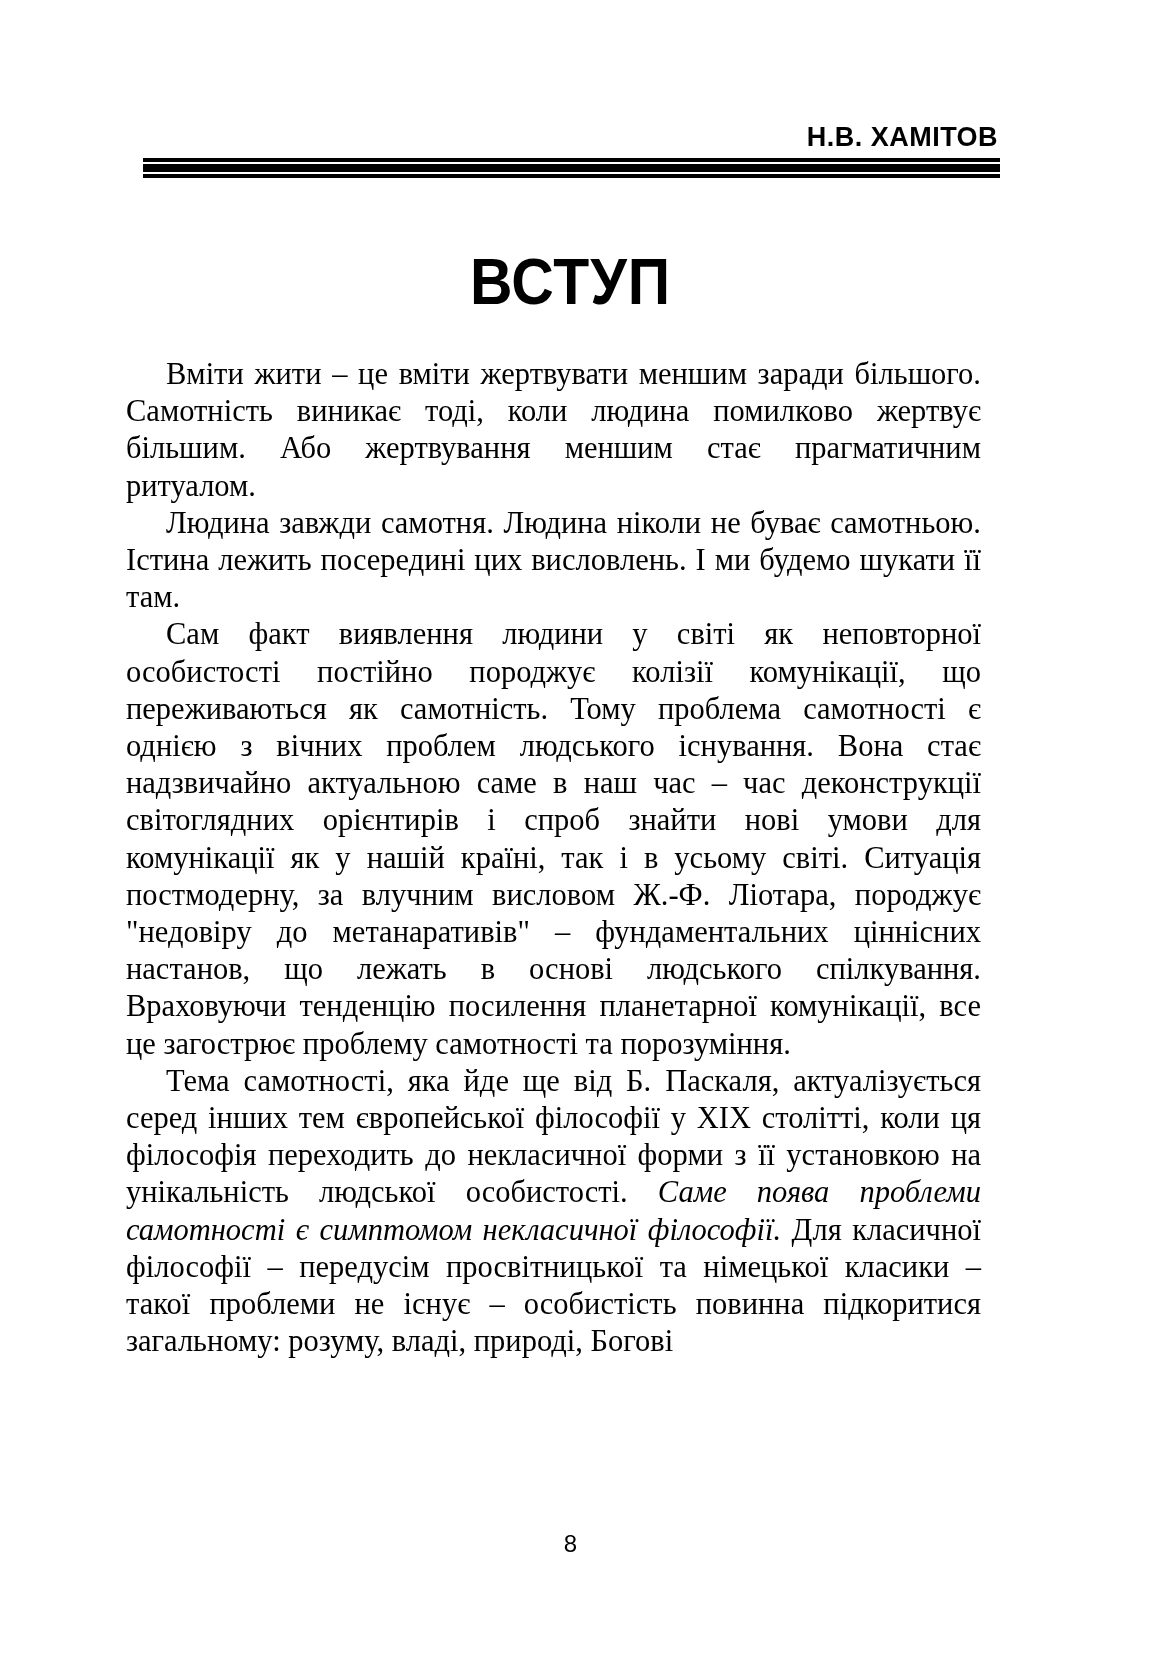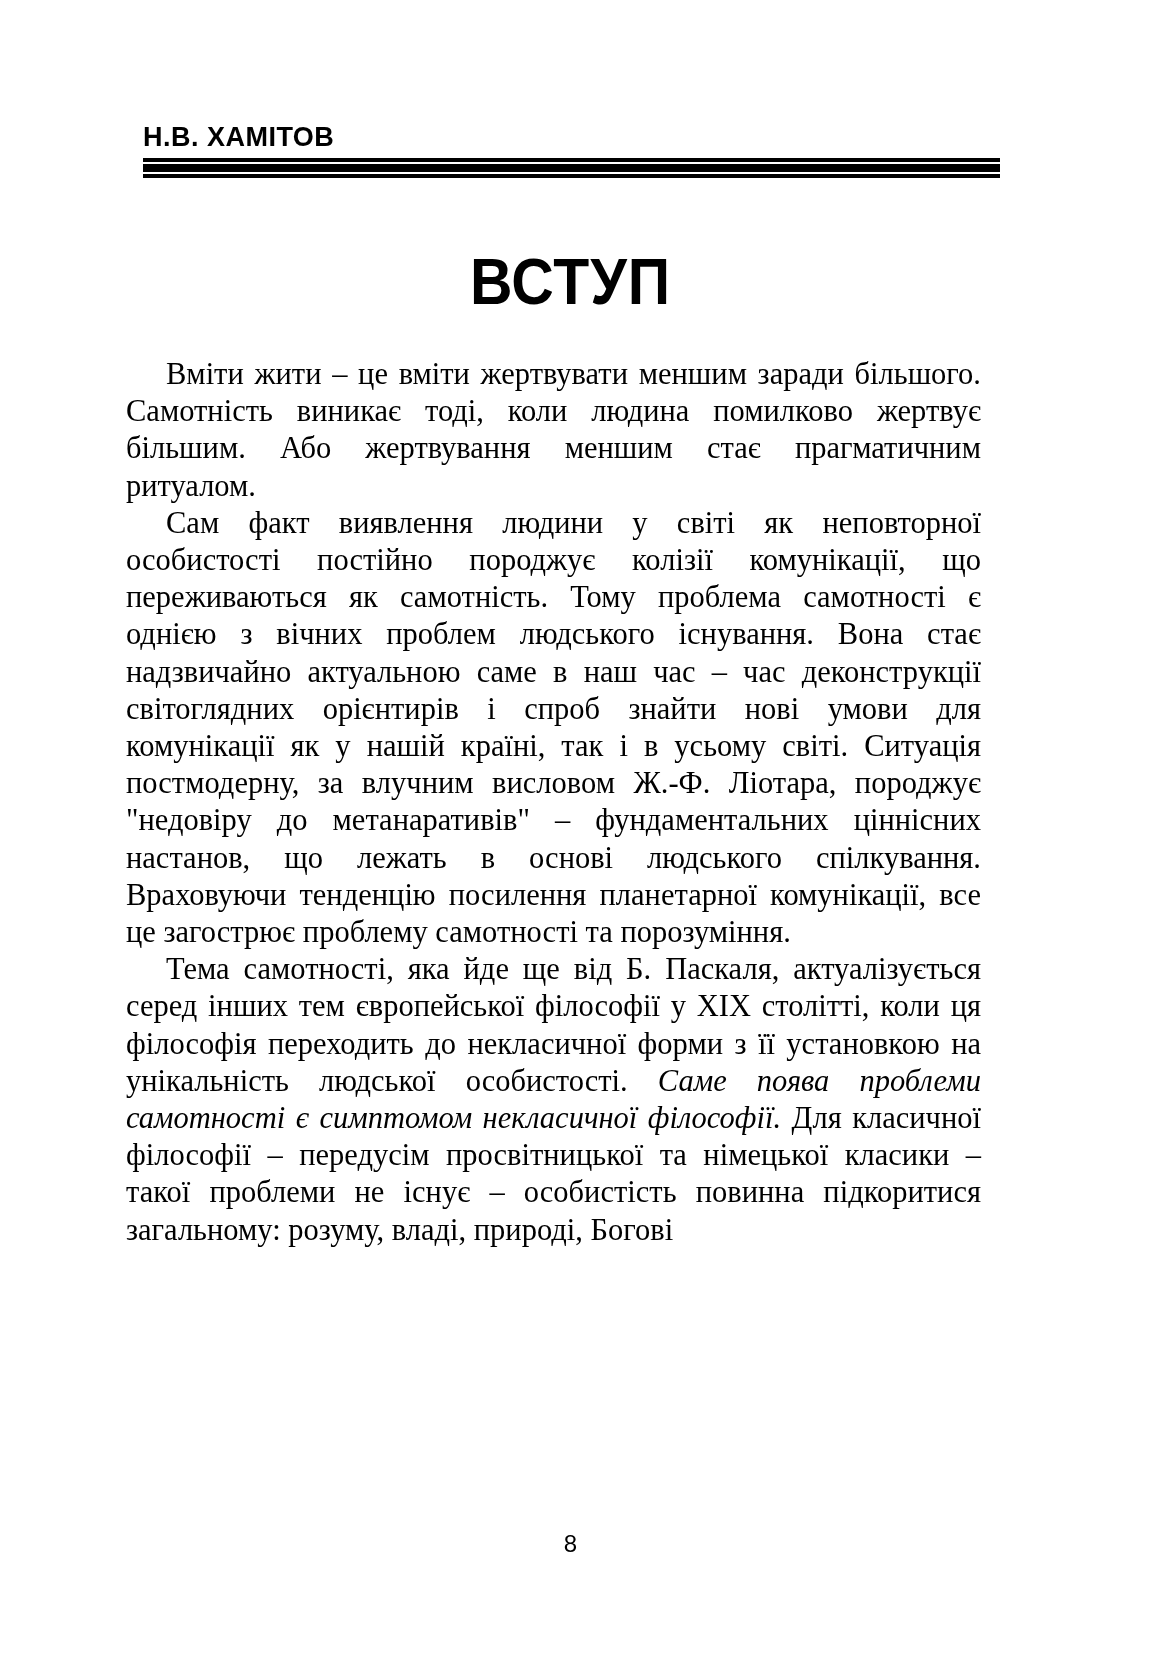--- a/index.html
+++ b/index.html
@@ -19,21 +19,21 @@
       left: 0; top: 0;
       width: 1158px;
       height: 1654px;
       background: #ffffff;
     }
     .running-head {
       position: absolute;
       left: 143px;
       width: 855px;
       top: 121px;
-      text-align: left;
+      text-align: right;
       font-family: "Liberation Sans", sans-serif;
       font-weight: bold;
       font-size: 27px;
       letter-spacing: 0.5px;
       line-height: 32px;
     }
     .rule-block {
       position: absolute;
       left: 143px;
       width: 857px;
@@ -105,19 +105,20 @@
   <div class="rule-block">
     <div class="rule r1"></div>
     <div class="rule r2"></div>
     <div class="rule r3"></div>
   </div>
 
   <h1 class="chapter-title" style="margin:0;">ВСТУП</h1>
 
   <div class="body-text">
     <p>Вміти жити – це вміти жертвувати меншим заради більшого. Самотність виникає тоді, коли людина помилково жертвує більшим. Або жертвування меншим стає прагматичним ритуалом.</p>
+    <p>Людина завжди самотня. Людина ніколи не буває самотньою. Істина лежить посередині цих висловлень. І ми будемо шукати її там.</p>
     <p>Сам факт виявлення людини у світі як неповторної особистості постійно породжує колізії комунікації, що переживаються як самотність. Тому проблема самотності є однією з вічних проблем людського існування. Вона стає надзвичайно актуальною саме в наш час – час деконструкції світоглядних орієнтирів і спроб знайти нові умови для комунікації як у нашій країні, так і в усьому світі. Ситуація постмодерну, за влучним висловом Ж.-Ф. Ліотара, породжує "недовіру до метанаративів" – фундаментальних ціннісних настанов, що лежать в основі людського спілкування. Враховуючи тенденцію посилення планетарної комунікації, все це загострює проблему самотності та порозуміння.</p>
     <p><span>Тема самотності, яка йде ще від Б. Паскаля, актуалізується серед інших тем європейської філософії у XIX столітті, коли ця філософія переходить до некласичної форми з її установкою на унікальність людської особистості. </span><em>Саме поява проблеми самотності є симптомом некласичної філософії.</em><span> Для класичної філософії – передусім просвітницької та німецької класики – такої проблеми не існує – особистість повинна підкоритися загальному: розуму, владі, природі, Богові</span></p>
   </div>
 
   <div class="page-number">8</div>
 
 </div>
 
 </body></html>

